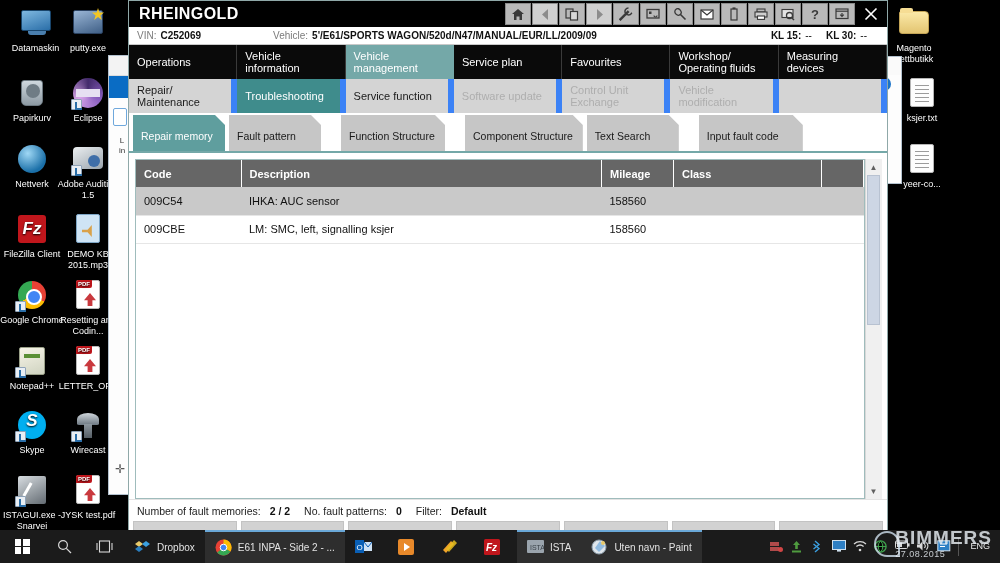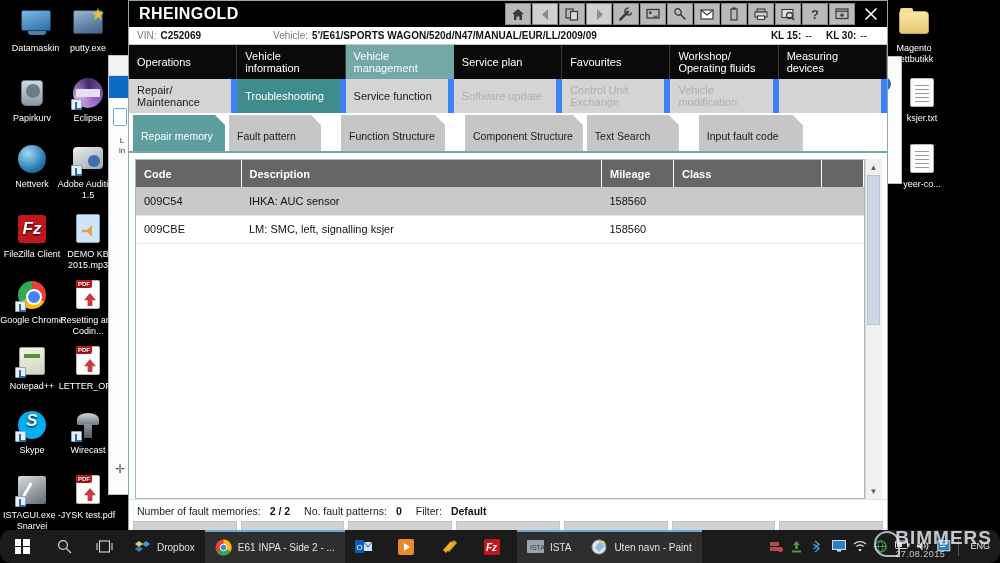--- a/index.html
+++ b/index.html
@@ -111,21 +111,21 @@
   .tbi svg { display:block; }
 
   .vinbar {
     height:18px; background:#fff; border-bottom:1px solid #c9c9c9;
     display:flex; align-items:center; font-size:10px; color:#111; flex:0 0 18px;
   }
   .vinbar .k { color:#7b7b7b; margin-right:4px; }
   .vinbar .v { font-weight:bold; }
   .vb-seg { display:flex; align-items:center; padding:0 6px 0 8px; }
 
-  .tabrow1 { display:flex; height:34px; background:#fde047; flex:0 0 34px; }
+  .tabrow1 { display:flex; height:34px; background:#fde047; flex:0 0 34px;justify-content:flex-end; }
   .t1 {
     flex:1 1 0; color:#fff; font-size:11px; background:#0a0a0a;
     border-right:1px solid #3a3a3a; padding:5px 8px; line-height:12px;
     display:flex; align-items:center;
   }
   .t1.active { background:#74a8a8; color:#fff; border-right-color:#74a8a8; align-items:flex-start;}
 
   .tabrow2 { display:flex; height:34px; background:#d4d4d4; flex:0 0 34px; }
   .t2 {
     flex:1 1 0; font-size:11px; color:#1a1a1a; background:#d4d4d4;
@@ -182,21 +182,21 @@
   }
   .statusbar b { font-weight:bold; }
   .statusbar .k { color:#222; }
 
   .btnrow { flex:0 0 16px; display:flex; gap:4px; padding:0 4px; background:#fff; }
   .abtn { flex:1 1 0; background:#d2d2d2; border:1px solid #c3c3c3; }
 
   
   #taskbar {
     position:absolute; left:0; bottom:0; width:1000px; height:33px;
-    background:#1b1b1b; display:flex; align-items:center; color:#dcdcdc; font-size:10px;border-radius:11px;
+    background:#1b1b1b; display:flex; align-items:center; color:#dcdcdc; font-size:10px;
   }
   .tb-start { width:44px; height:33px; display:flex; align-items:center; justify-content:center; }
   .winlogo { width:15px; height:15px; display:grid; grid-template-columns:1fr 1fr; grid-template-rows:1fr 1fr; gap:1.5px;}
   .winlogo i { background:#fff; display:block; }
   .tb-search, .tb-taskview { width:40px; height:33px; display:flex; align-items:center; justify-content:center; }
   .tb-item { display:flex; align-items:center; gap:6px; height:33px; padding:0 10px;
              border-top:2px solid transparent; color:#e2e2e2; white-space:nowrap;}
   .tb-item.active { background:#2e2e2e; border-top-color:#6aa8d8; }
   .tb-ic { width:17px; height:17px; position:relative; flex:0 0 17px;}
   .tray { margin-left:auto; display:flex; align-items:center; gap:7px; padding-right:6px; }

